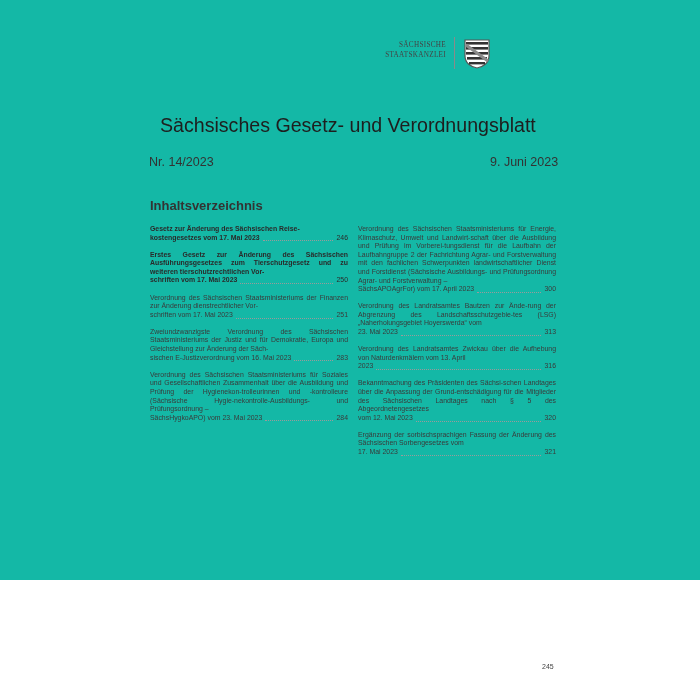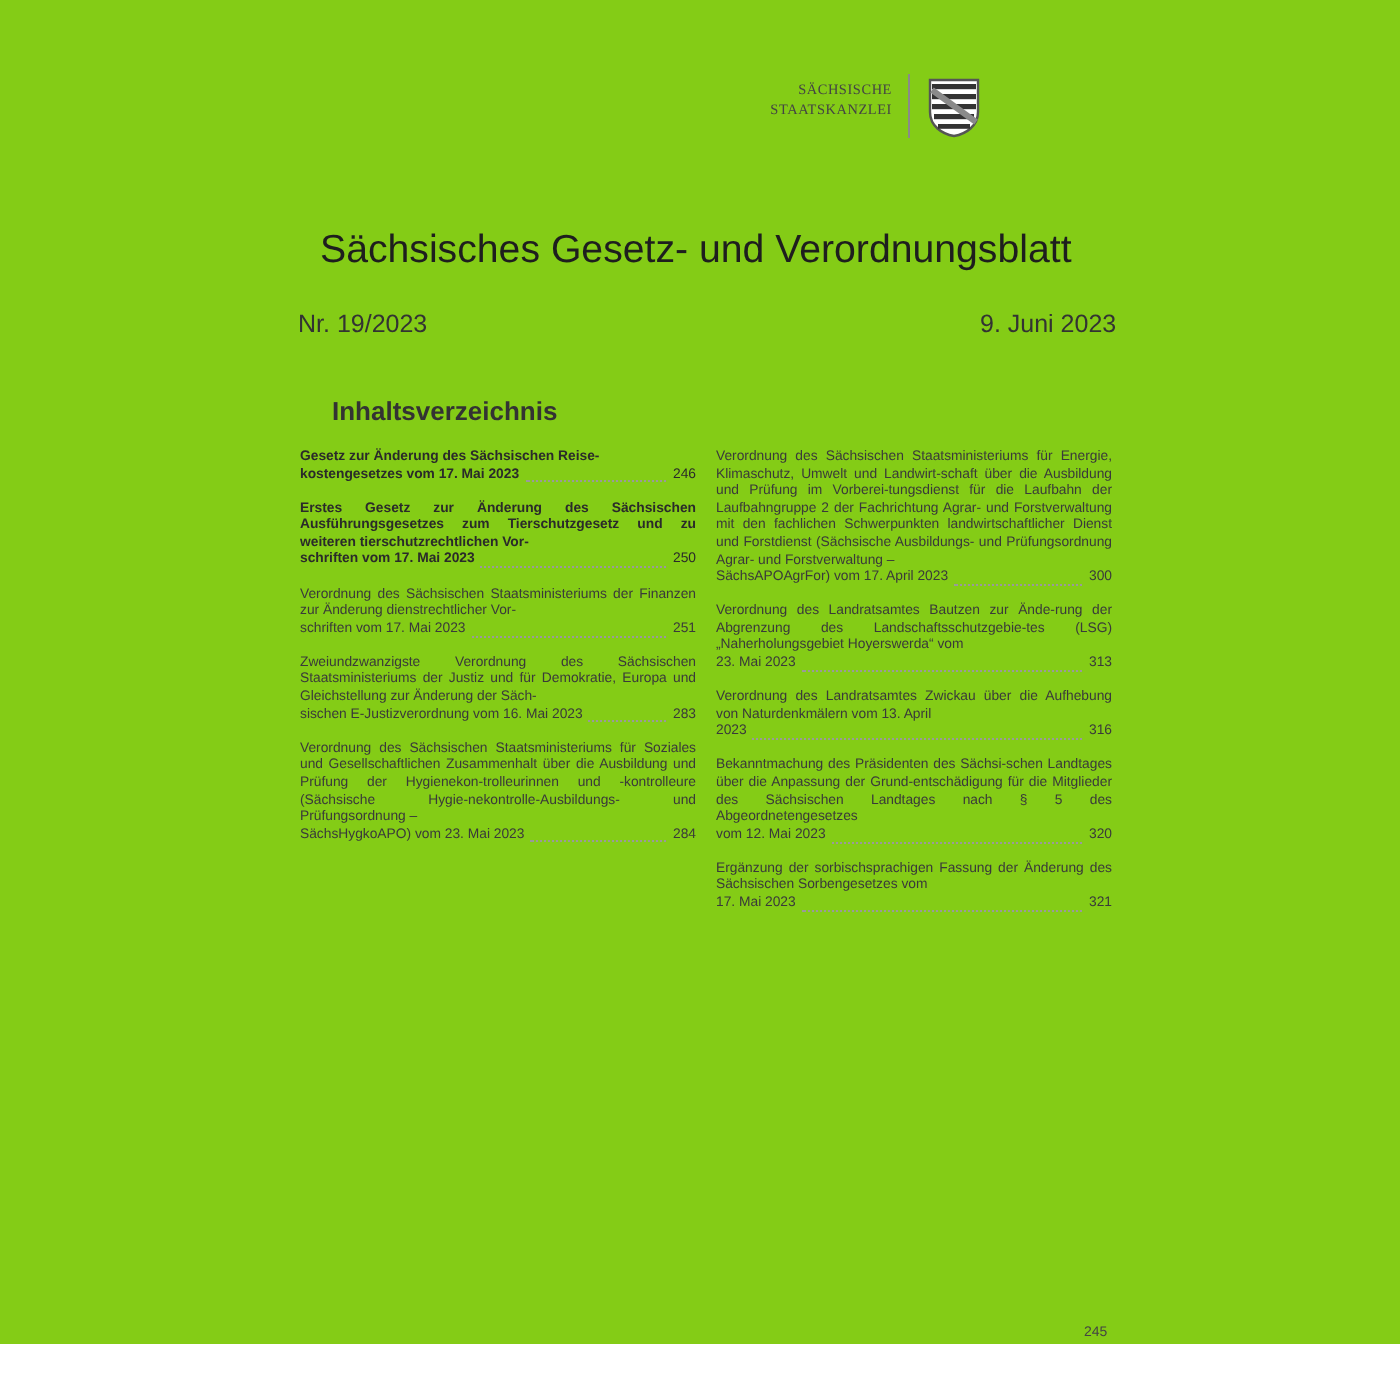--- a/index.html
+++ b/index.html
@@ -11,22 +11,22 @@
       width: 700px;
       height: 700px;
       position: relative;
       overflow: hidden;
       font-family: "Liberation Sans", sans-serif;
       color: #222222;
     }
     .page {
       position: absolute;
       left: 0; top: 0;
-      width: 700px; height: 672px;
-      background: #84cc16;
+      width: 700px; height: 580px;
+      background: #14b8a6;
     }
 
     
     .logo-left {
       position: absolute;
       left: 360px;
       top: 41px;
       width: 86px;
       text-align: right;
       font-family: "Liberation Serif", serif;
@@ -99,21 +99,20 @@
       color: #333333;
       white-space: nowrap;
     }
     .toc-heading {
       position: absolute;
       left: 150px;
       top: 198px;
       font-size: 13px;
       font-weight: bold;
       color: #333333;
-      margin-left: 16px;
     }
 
     
     .toc-col {
       position: absolute;
       top: 225px;
       width: 198px;
     }
     .toc-col.left { left: 150px; }
     .toc-col.right { left: 358px; }
@@ -178,21 +177,21 @@
       <rect x="2" y="3" width="22" height="2.6" fill="#333333"></rect>
       <rect x="2" y="8" width="22" height="2.6" fill="#333333"></rect>
       <rect x="2" y="13" width="22" height="2.6" fill="#333333"></rect>
       <rect x="3" y="18" width="20" height="2.6" fill="#333333"></rect>
       <rect x="5" y="23" width="16" height="2.4" fill="#333333"></rect>
       <path d="M2 6 L24 22" stroke="#8a8a8a" stroke-width="3" fill="none"></path>
     </svg>
   </div>
 
   <div class="doc-title">Sächsisches Gesetz- und Verordnungsblatt</div>
-  <div class="issue-no">Nr. 19/2023</div>
+  <div class="issue-no">Nr. 14/2023</div>
   <div class="issue-date">9. Juni 2023</div>
   <div class="toc-heading">Inhaltsverzeichnis</div>
 
   <div class="toc-col left">
     <div class="toc-entry bold">
       <span>Gesetz zur Änderung des Sächsischen Reise-</span>
       <div class="last-line">
         <span class="ll-text">kostengesetzes vom 17. Mai 2023</span>
         <span class="leader"></span>
         <span class="pg">246</span>

